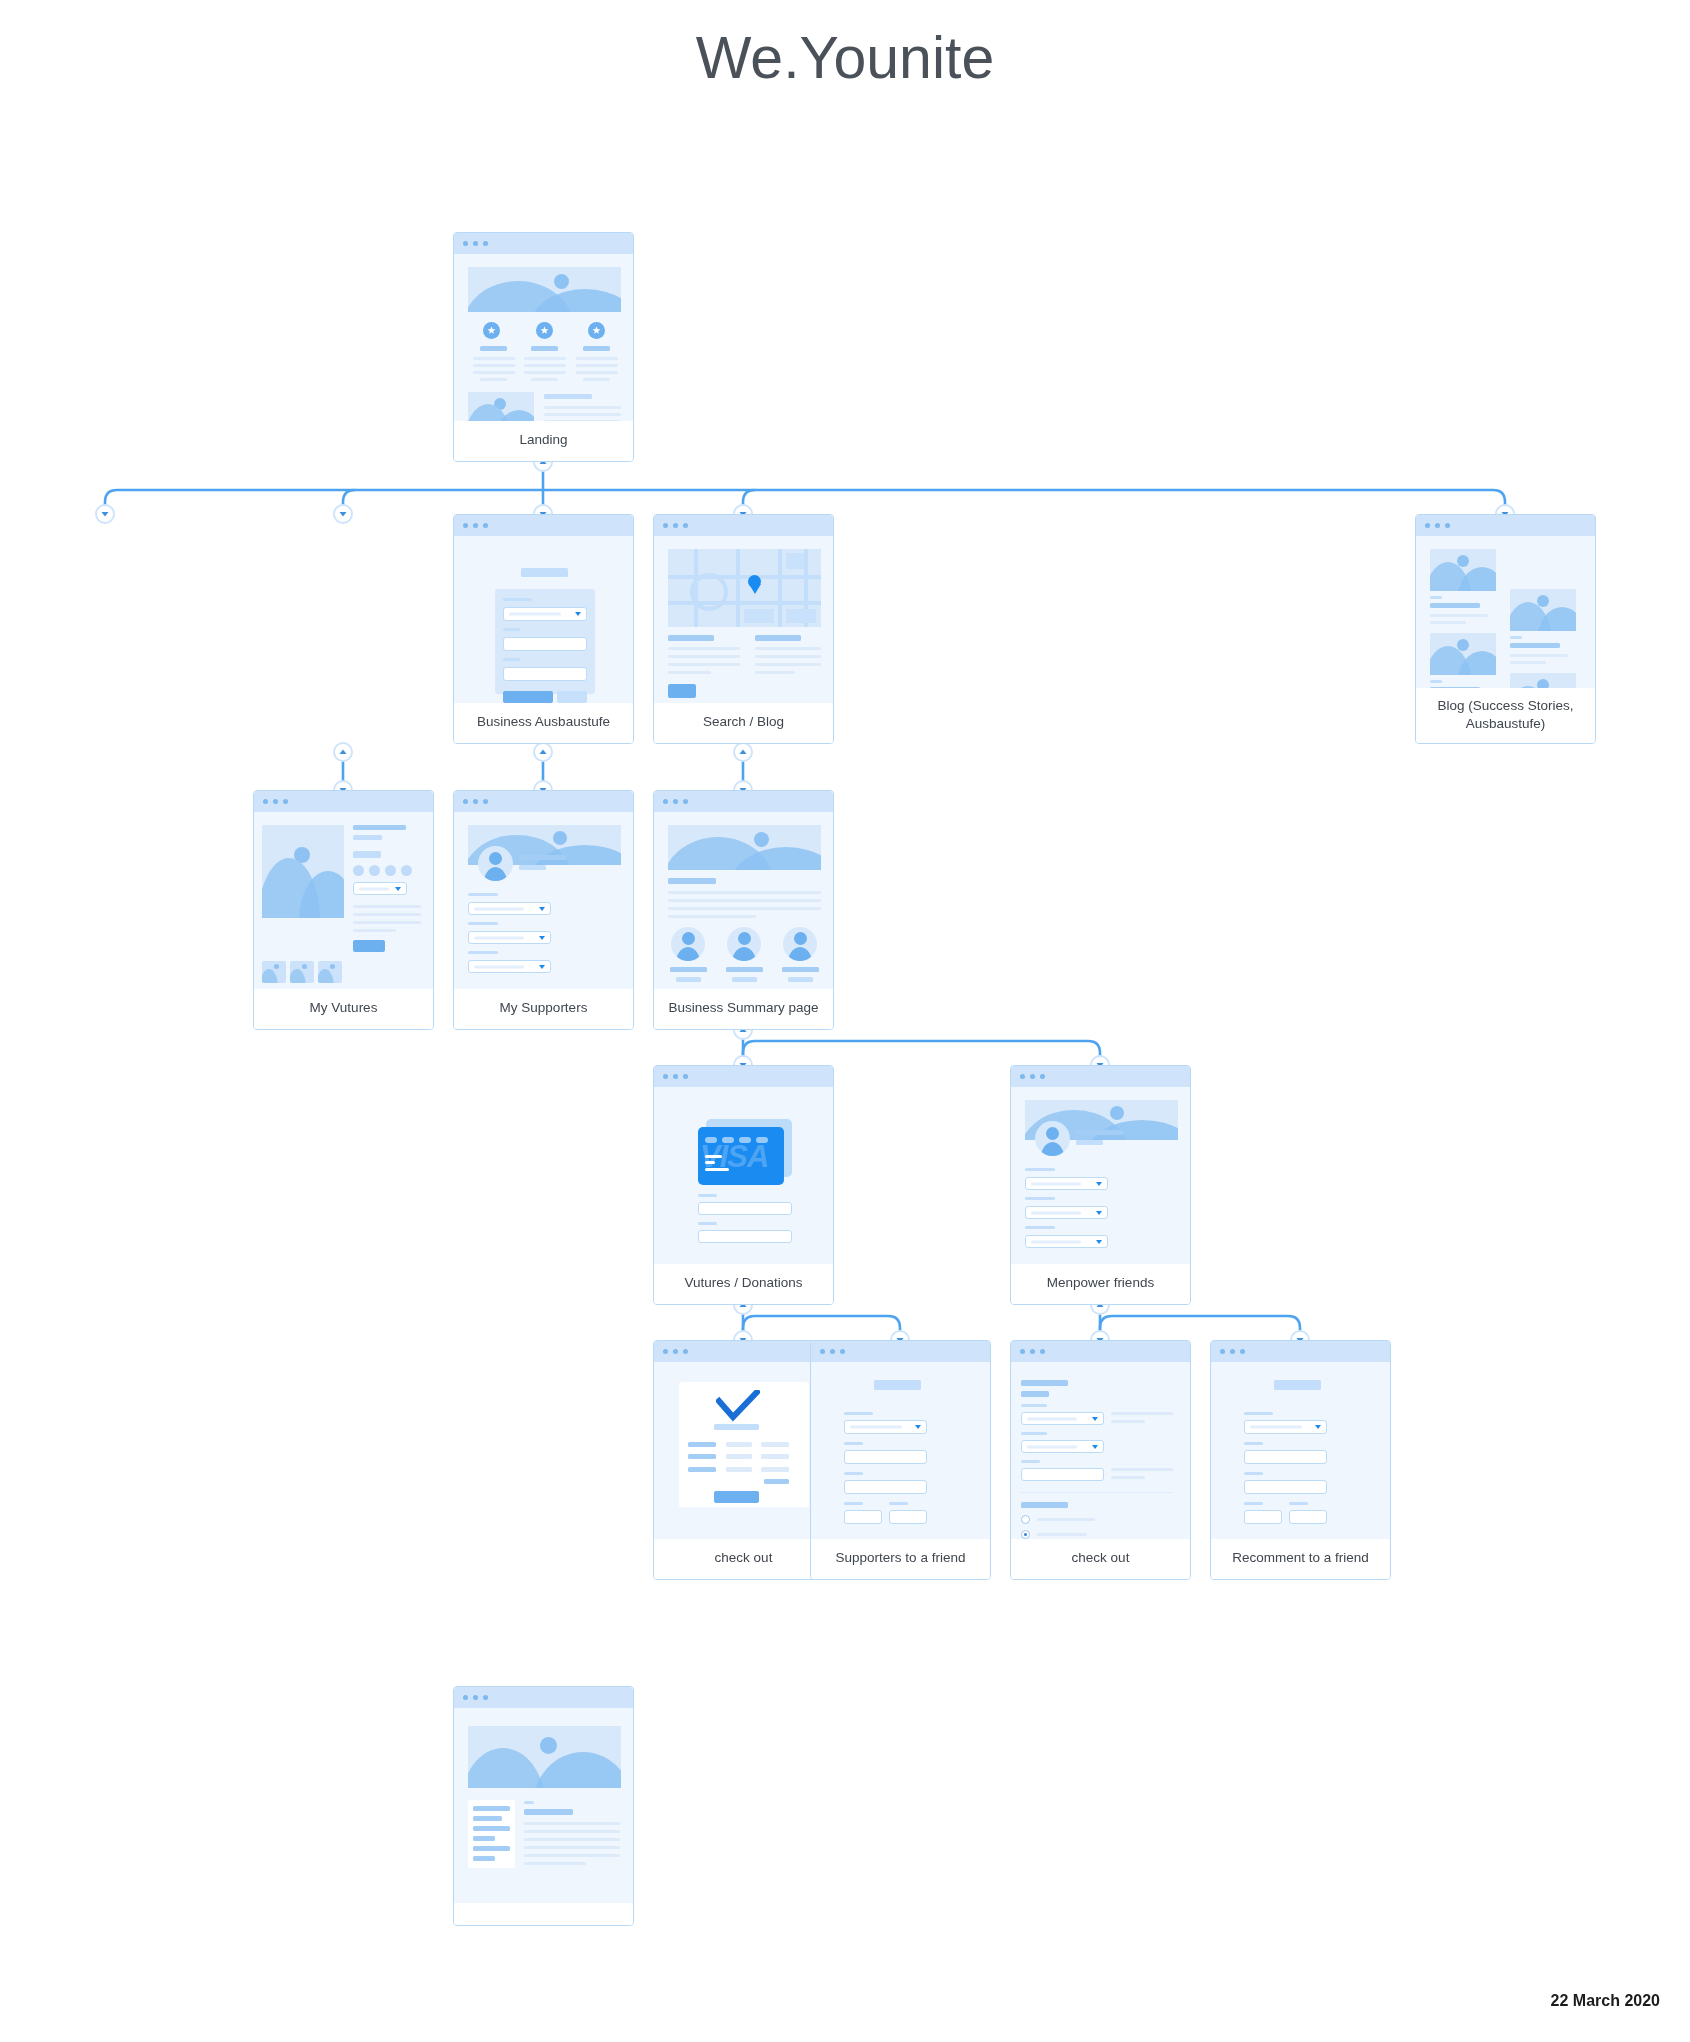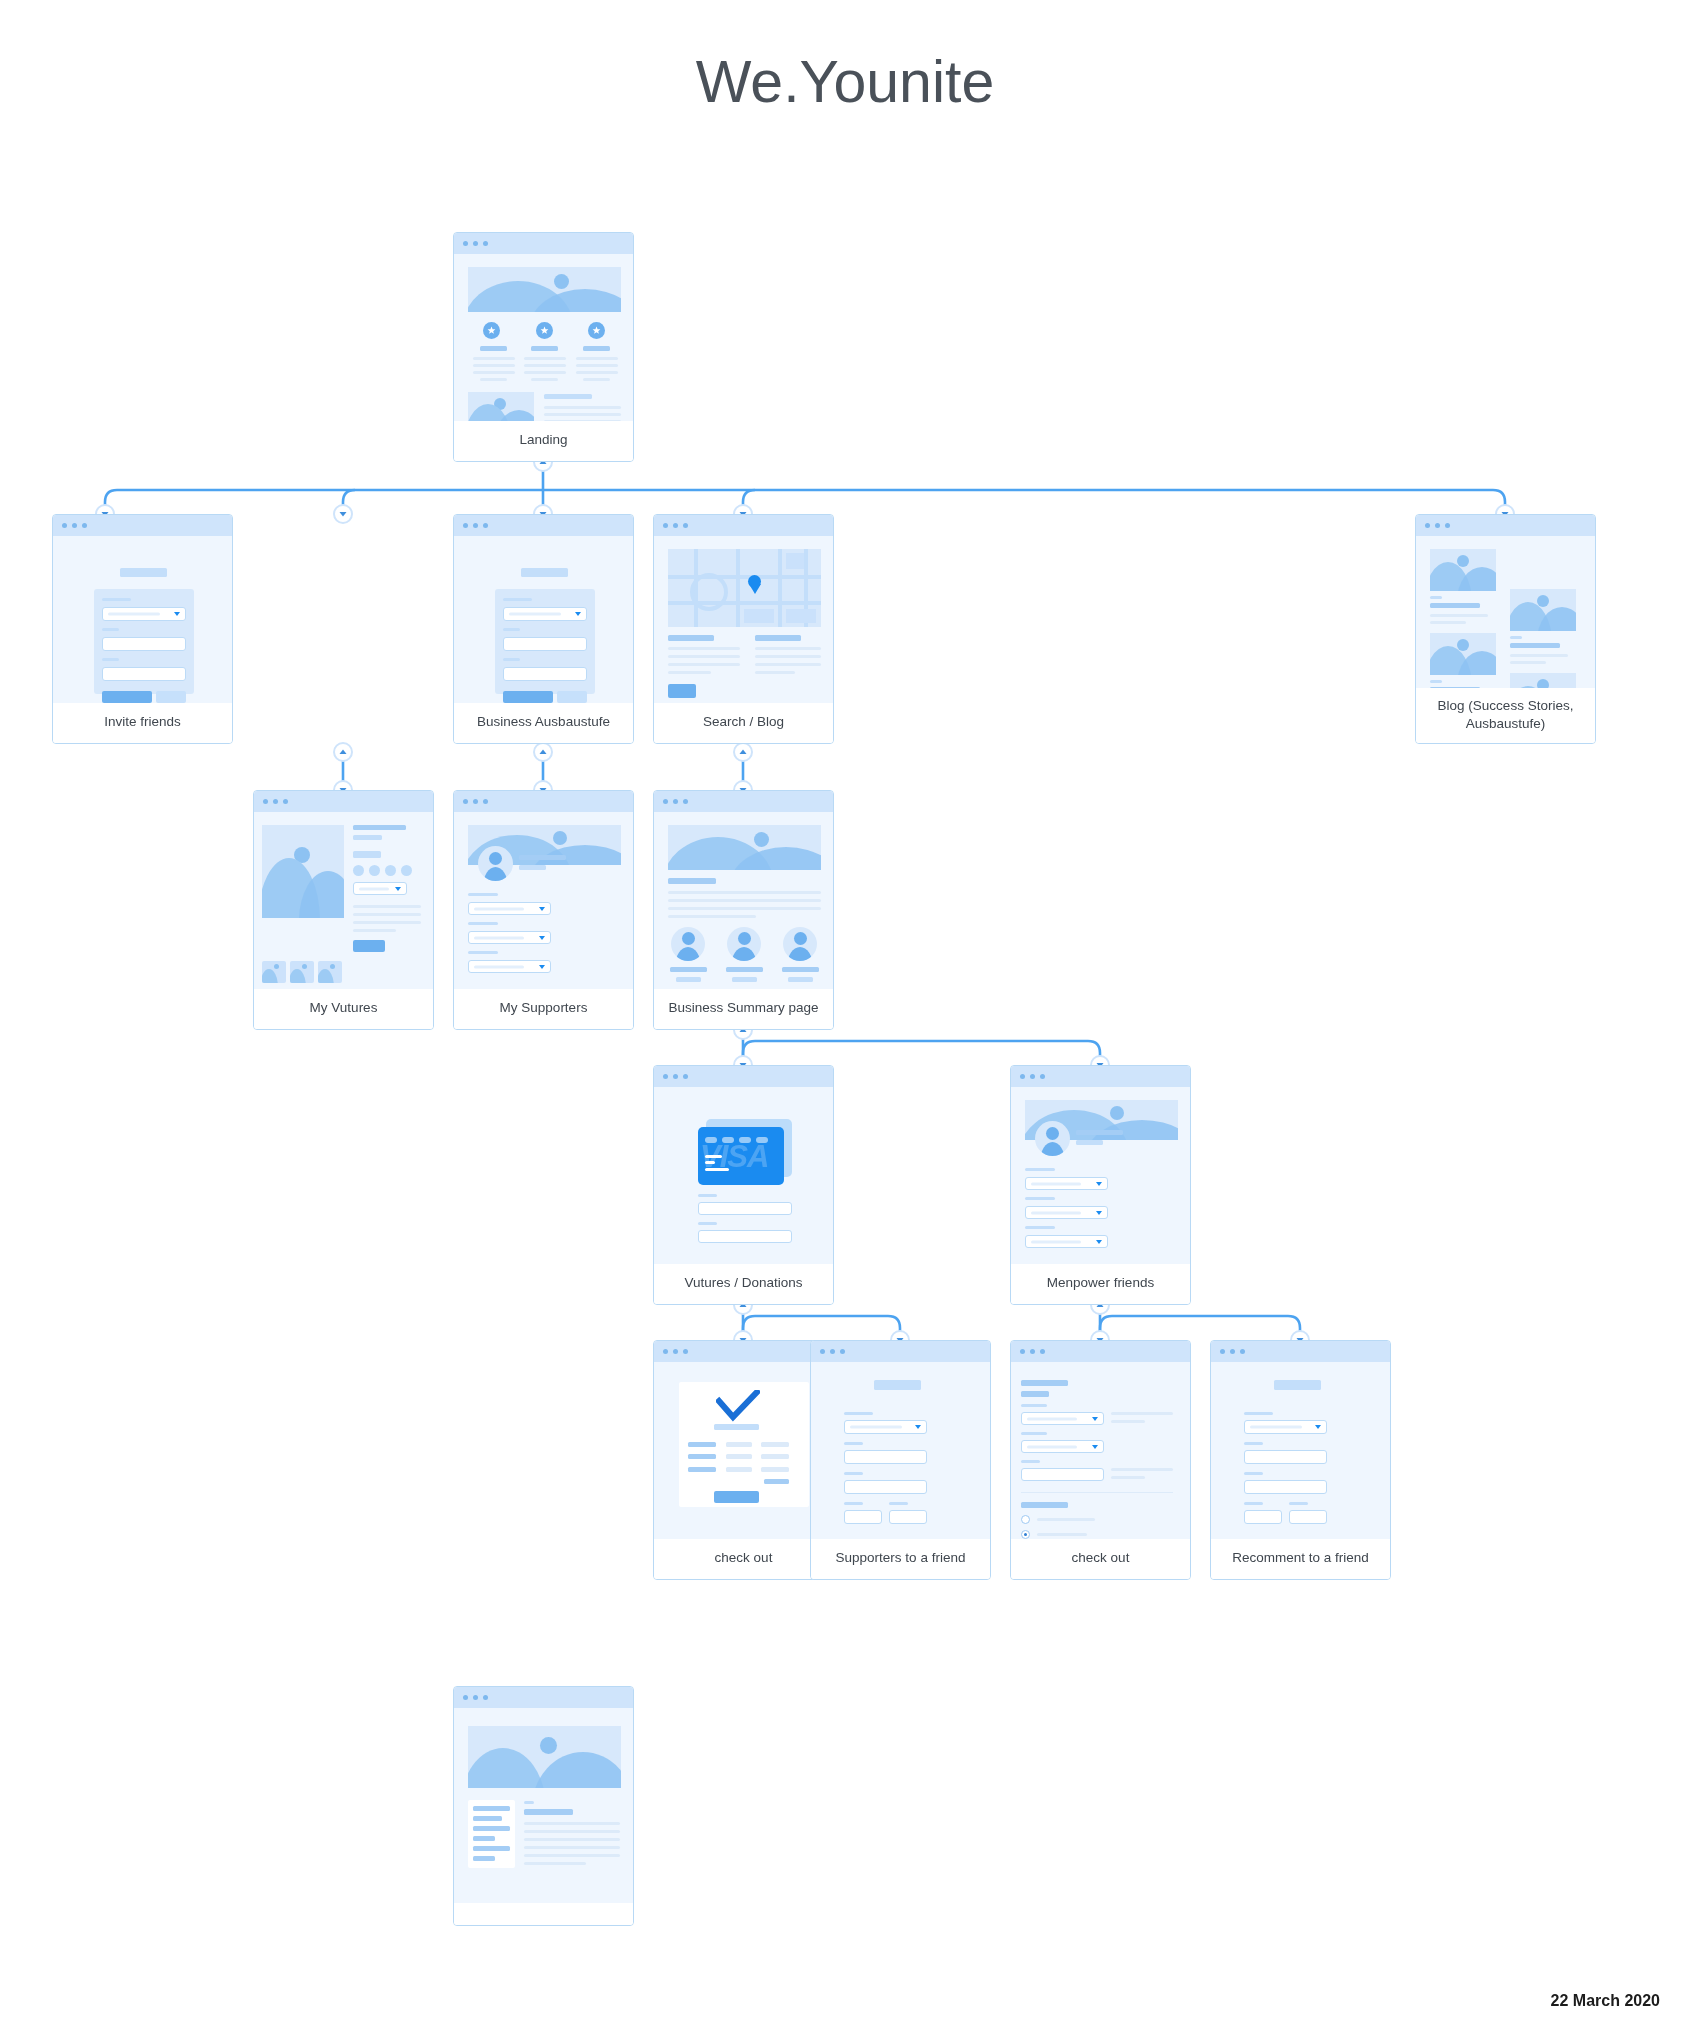--- a/index.html
+++ b/index.html
@@ -6,21 +6,21 @@
   html, body {
     width: 1690px; height: 2042px;
     background: #ffffff;
     font-family: "Liberation Sans", sans-serif;
     overflow: hidden;
   }
   #root { position: relative; width: 1690px; height: 2042px; }
 
   
   .doc-title {
-    position: absolute; left: 0; top: 48px; width: 1690px;
+    position: absolute; left: 0; top: 24px; width: 1690px;
     text-align: center;
     font-size: 59px; font-weight: 400; color: #4a5159;
     letter-spacing: 0px;
   }
   .doc-date {
     position: absolute; right: 30px; bottom: 32px;
     font-size: 16px; color: #1c1c1c; font-weight: 700;
   }
 
   
@@ -271,43 +271,20 @@
       </div>
       <div class="bar b-mid" style="left:90px; top:140px; width:48px; height:5px;"></div>
       <div class="bar b-light" style="left:90px; top:152px; width:77px; height:3px;"></div>
       <div class="bar b-light" style="left:90px; top:159px; width:77px; height:3px;"></div>
       <div class="bar b-light" style="left:90px; top:166px; width:77px; height:3px;"></div>
 
     </div>
     <div class="caption">Landing</div>
   </div>
 
-  <div class="card" style="left:52px; top:514px; width:181px; height:230px;">
-    <div class="titlebar">
-      <span class="dot"></span>
-        <span class="dot"></span>
-        <span class="dot"></span>
-    </div>
-    <div class="card-body">
-      <div class="bar b-mid" style="left:67px; top:32px; width:47px; height:9px;"></div>
-      <div class="panel" style="left:41px; top:53px; width:100px; height:105px;"></div>
-      <div class="bar b-mid" style="left:49px; top:62px; width:29px; height:3px;"></div>
-      <div class="select" style="left:49px; top:71px; width:84px; height:14px;">
-        <span class="fv" style="width:52px;"></span>
-        <span class="caret"></span>
-      </div>
-      <div class="bar b-mid" style="left:49px; top:92px; width:17px; height:3px;"></div>
-      <div class="field" style="left:49px; top:101px; width:84px; height:14px;"></div>
-      <div class="bar b-mid" style="left:49px; top:122px; width:17px; height:3px;"></div>
-      <div class="field" style="left:49px; top:131px; width:84px; height:14px;"></div>
-      <div class="btn-primary" style="left:49px; top:155px; width:50px; height:12px;"></div>
-      <div class="btn-ghost" style="left:103px; top:155px; width:30px; height:12px;"></div>
-    </div>
-    <div class="caption">Invite friends</div>
-  </div>
 
 
   <div class="card" style="left:453px; top:514px; width:181px; height:230px;">
     <div class="titlebar">
       <span class="dot"></span>
         <span class="dot"></span>
         <span class="dot"></span>
     </div>
     <div class="card-body">
       <div class="bar b-mid" style="left:67px; top:32px; width:47px; height:9px;"></div>

